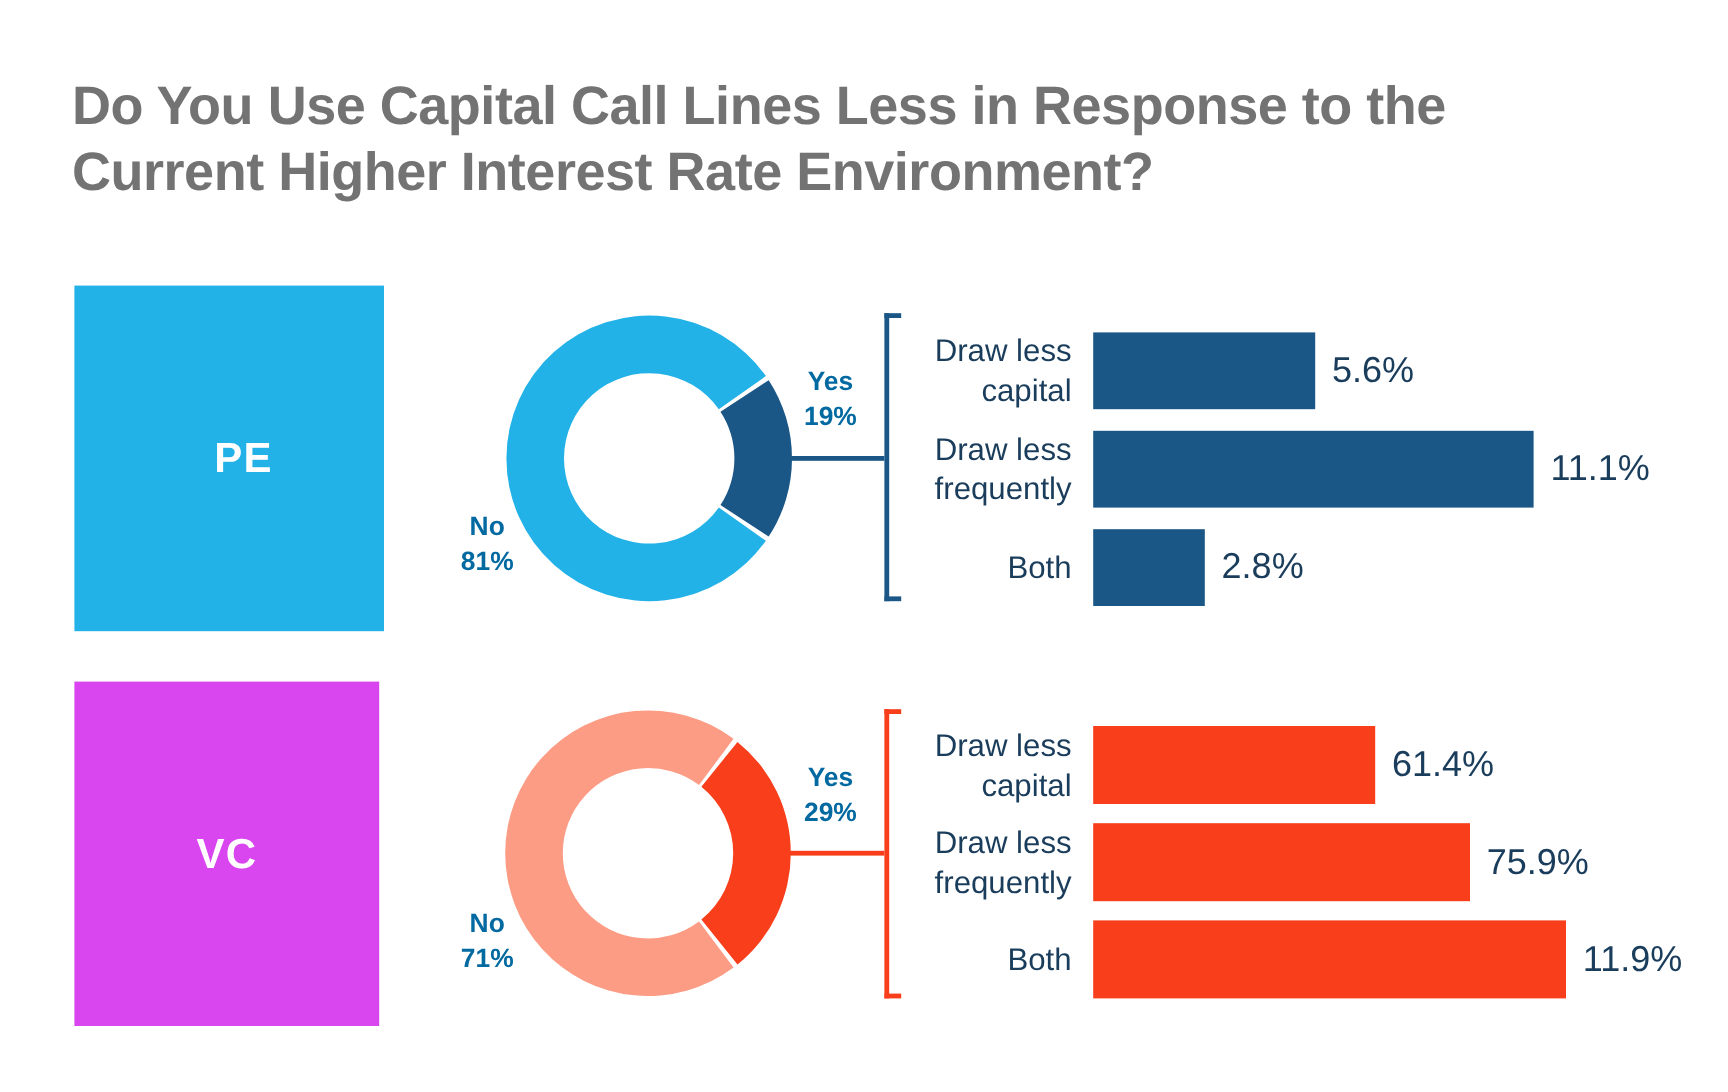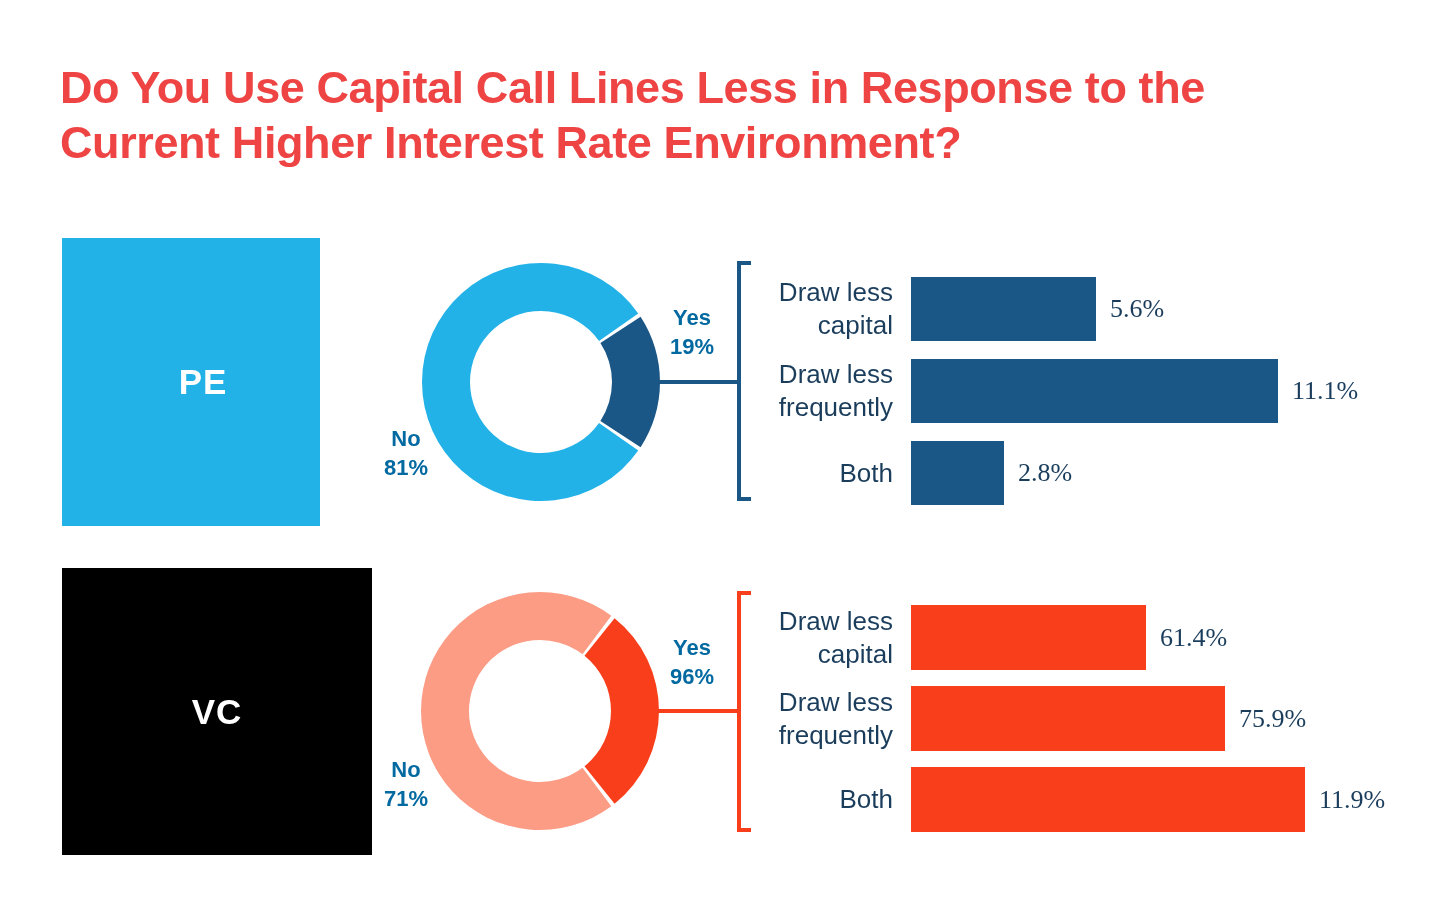--- a/index.html
+++ b/index.html
@@ -9,29 +9,29 @@
     background: #ffffff;
     font-family: "Liberation Sans", sans-serif;
     color: #1B3D5C;
     overflow: hidden;
   }
   .canvas { position: relative; width: 1440px; height: 910px; background: #ffffff; }
 
   .chart-title {
     position: absolute; left: 60px; top: 60px; margin: 0;
     font-size: 45px; line-height: 55px; font-weight: 600;
-    letter-spacing: -0.4px; color: #ef4444;
+    letter-spacing: -0.4px; color: #737373;
   }
 
   .cat-box {
     position: absolute; display: flex; align-items: center; justify-content: center;
     color: #ffffff; font-size: 35px; font-weight: 700; letter-spacing: 1px;
   }
   #pe-box { left: 62px; top: 238px; width: 258px; height: 288px; background: #23B2E8; padding-left: 24px; }
-  #vc-box { left: 62px; top: 568px; width: 310px; height: 287px; background: #000000; }
+  #vc-box { left: 62px; top: 568px; width: 254px; height: 287px; background: #d946ef; }
 
   svg.donut { position: absolute; width: 240px; height: 240px; }
   #pe-donut { left: 421px; top: 262px; }
   #vc-donut { left: 420px; top: 591px; }
 
   .donut-label {
     position: absolute; width: 120px; text-align: center;
     font-size: 22px; line-height: 29px; font-weight: 700; color: #0369a1;
   }
   #pe-yes-label { left: 632px; top: 303px; }
@@ -57,21 +57,21 @@
   #pe-bars .bar-row { height: 64px; margin-bottom: 18px; }
   #vc-bars .bar-row { height: 65px; margin-bottom: 16px; }
   .bar-row:last-child { margin-bottom: 0; }
   .bar-cat {
     width: 143px; margin-right: 18px; flex: none;
     text-align: right; font-size: 26px; line-height: 33px; font-weight: 500; color: #1B3D5C;
   }
   .bar { align-self: stretch; flex: none; }
   .bar.pe { background: #1A5686; }
   .bar.vc { background: #F93E1B; }
-  .bar-val { margin-left: 14px; font-size: 26px; font-weight: 500; color: #1B3D5C; white-space: nowrap; font-family: Liberation Serif, serif; }
+  .bar-val { margin-left: 14px; font-size: 30px; font-weight: 500; color: #1B3D5C; white-space: nowrap; }
 </style>
 </head>
 <body>
 
 <div class="canvas">
 
   <h1 class="chart-title"><span>Do You Use Capital Call Lines Less in Response to the</span><br><span>Current Higher Interest Rate Environment?</span></h1>
 
   <div class="cat-box" id="pe-box">
     <span>PE</span>
@@ -108,21 +108,21 @@
 
   <div class="cat-box" id="vc-box">
     <span>VC</span>
   </div>
 
   <svg class="donut" id="vc-donut" viewBox="0 0 240 240">
       <path d="M 194.57 27.26 A 119 119 0 0 1 194.57 212.74 L 164.49 175.33 A 71 71 0 0 0 164.49 64.67 Z" fill="#F93E1B"></path>
       <path d="M 191.28 215.29 A 119 119 0 1 1 191.28 24.71 L 162.53 63.15 A 71 71 0 1 0 162.53 176.85 Z" fill="#FC9C85"></path>
     </svg>
 
-  <div class="donut-label" id="vc-yes-label"><span>Yes</span><br><span>96%</span></div>
+  <div class="donut-label" id="vc-yes-label"><span>Yes</span><br><span>29%</span></div>
   <div class="donut-label" id="vc-no-label"><span>No</span><br><span>71%</span></div>
 
   <div class="connector" id="vc-connector"></div>
   <div class="bracket" id="vc-bracket"></div>
 
   <div class="bars" id="vc-bars">
     <div class="bar-row">
       <div class="bar-cat">Draw less capital</div>
       <div class="bar vc" style="width: 235px;"></div>
       <div class="bar-val">61.4%</div>

